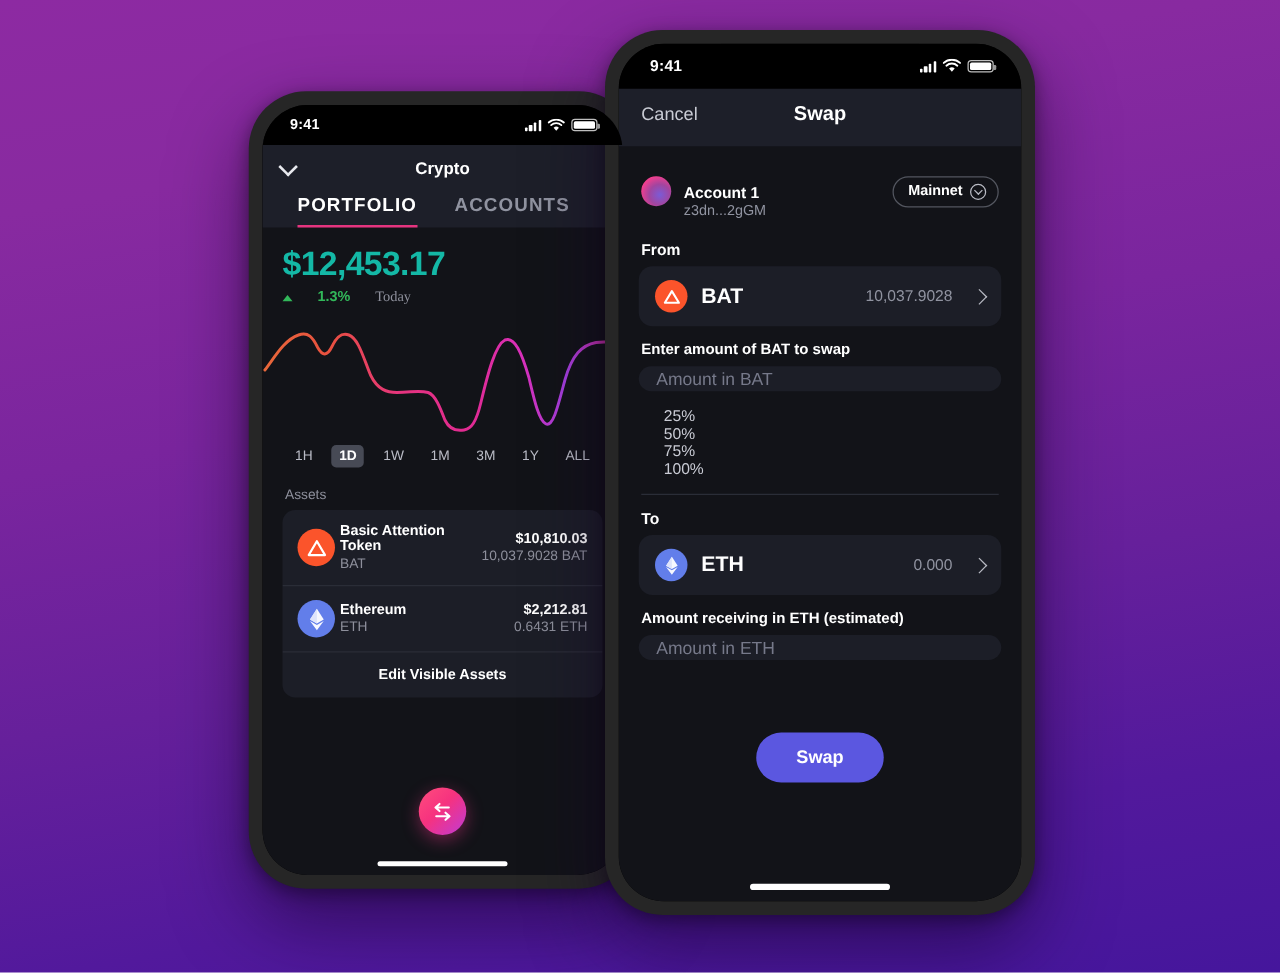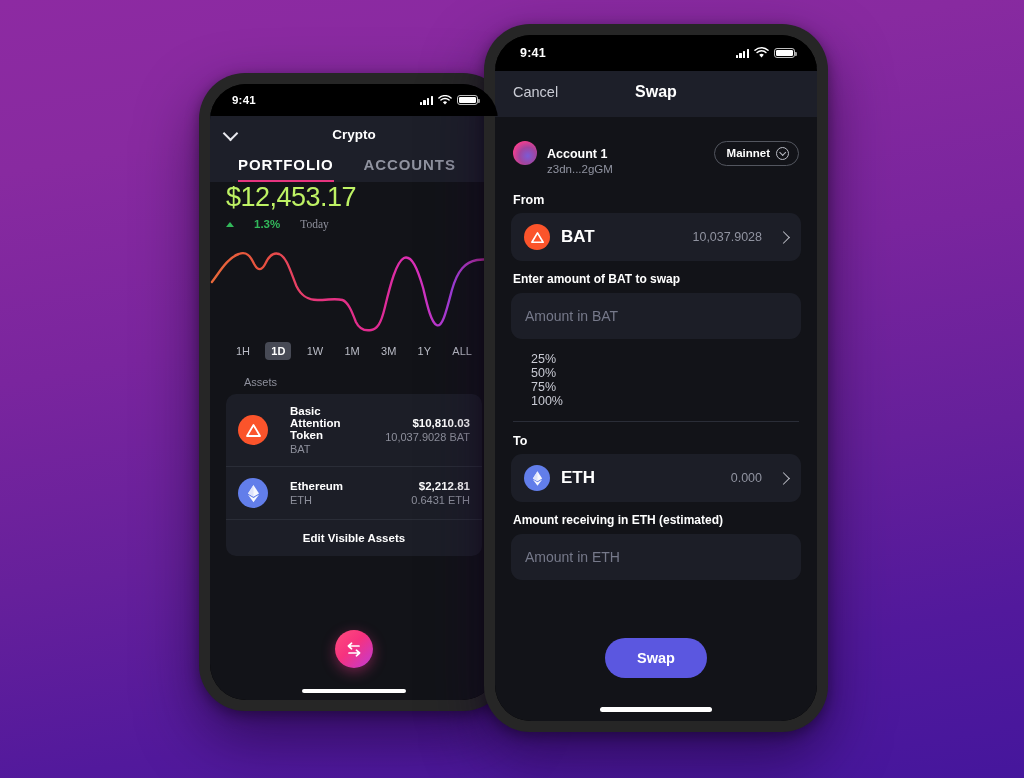--- a/index.html
+++ b/index.html
@@ -76,36 +76,36 @@
     width: 9px; height: 9px;
     border-right: 2px solid #e8e9ee; border-bottom: 2px solid #e8e9ee;
     transform: rotate(45deg);
   }
   .l-title { position: absolute; left: 0; right: 0; text-align: center; color: #fff; font-size: 13.5px; font-weight: bold; }
   .l-tabs { display: flex; padding: 6px 0 0 28px; gap: 30px; }
   .l-tab { color: #9093a0; font-size: 15px; font-weight: bold; letter-spacing: .9px; padding-bottom: 7px; border-bottom: 2.5px solid transparent; }
   .l-tab.active { color: #fff; border-bottom-color: #e6347f; }
 
   .l-body { flex: 1; padding: 0 16px; position: relative; overflow: hidden; }
-  .l-balance { color: #bef264; font-size: 27px; font-weight: normal; letter-spacing: -.5px; }
+  .l-balance { color: #14b8a6; font-size: 27px; font-weight: bold; letter-spacing: -.5px; margin-top: 14px; }
   .l-delta { display: flex; align-items: center; gap: 20px; margin-top: 5px; font-size: 11.5px; }
   .tri-up { width: 0; height: 0; border-left: 4px solid transparent; border-right: 4px solid transparent; border-bottom: 5px solid #32b85a; }
   .l-delta-pct { color: #32b85a; font-weight: bold; }
   .l-delta-lbl { color: #8e909c; font-family: Liberation Serif, serif; }
 
   .l-chart { margin: 8px -16px 0 -16px; height: 96px; }
   .l-chart svg { display: block; width: 100%; height: 100%; }
 
   .l-ranges { display: flex; justify-content: space-between; padding: 8px 4px 0 4px; }
   .l-range { color: #babcc6; font-size: 11px; padding: 3px 6px; border-radius: 4px; }
   .l-range.active { background: #474a55; color: #fff; font-weight: bold; }
 
-  .l-assets-lbl { color: #8e909c; font-size: 11px; margin: 16px 0 6px 18px; }
+  .l-assets-lbl { color: #8e909c; font-size: 11px; margin: 16px 0 6px 2px; }
   .l-card { background: #1c1e27; border-radius: 10px; overflow: hidden; }
-  .l-asset { display: flex; align-items: center; gap: 22px; padding: 11px 12px; }
+  .l-asset { display: flex; align-items: center; gap: 4px; padding: 11px 12px; }
   .l-asset + .l-asset { border-top: 1px solid #2a2d37; }
   .coin { width: 30px; height: 30px; border-radius: 50%; flex: 0 0 30px; display: flex; align-items: center; justify-content: center; }
   .coin.bat { background: #fb542b; }
   .coin.eth { background: #627eea; }
   .l-asset-names { flex: 1; min-width: 0; }
   .l-asset-name { color: #fff; font-size: 11.5px; font-weight: bold; }
   .l-asset-sym { color: #8e909c; font-size: 11px; margin-top: 2px; }
   .l-asset-vals { text-align: right; }
   .l-asset-fiat { color: #fff; font-size: 11.5px; font-weight: bold; }
   .l-asset-qty { color: #8e909c; font-size: 11px; margin-top: 2px; }
@@ -169,21 +169,21 @@
     padding: 11px 13px;
   }
   .coin.big { width: 26px; height: 26px; flex: 0 0 26px; }
   .token-sym { color: #fff; font-size: 17px; font-weight: bold; flex: 1; }
   .token-bal { color: #9093a0; font-size: 12.5px; }
   .chev-right { width: 9px; height: 9px; border-right: 1.8px solid #b9bbc4; border-top: 1.8px solid #b9bbc4; transform: rotate(45deg); margin-left: 6px; }
 
   .field-lbl { color: #fff; font-size: 12px; font-weight: bold; margin: 11px 0 7px 2px; }
   .field {
     background: #1c1e27; border-radius: 11px;
-    height: 46px; display: flex; align-items: center; padding: 0 14px;
+    height: 20px; display: flex; align-items: center; padding: 0 14px;
     color: #76798a; font-size: 14px;
   }
   .pcts { display: flex; justify-content: space-around; padding: 13px 20px 0 20px; flex-direction: column; }
   .pct { color: #c9cbd4; font-size: 12.5px; }
   .divider { height: 1px; background: #2a2d37; margin: 13px 2px 0 2px; }
 
   .swap-wrap { flex: 1; display: flex; align-items: flex-start; justify-content: center; padding-top: 58px; }
   .swap-btn {
     background: #5b57e0; color: #fff; font-size: 14.5px; font-weight: bold;
     border-radius: 22px; padding: 12px 32px;

